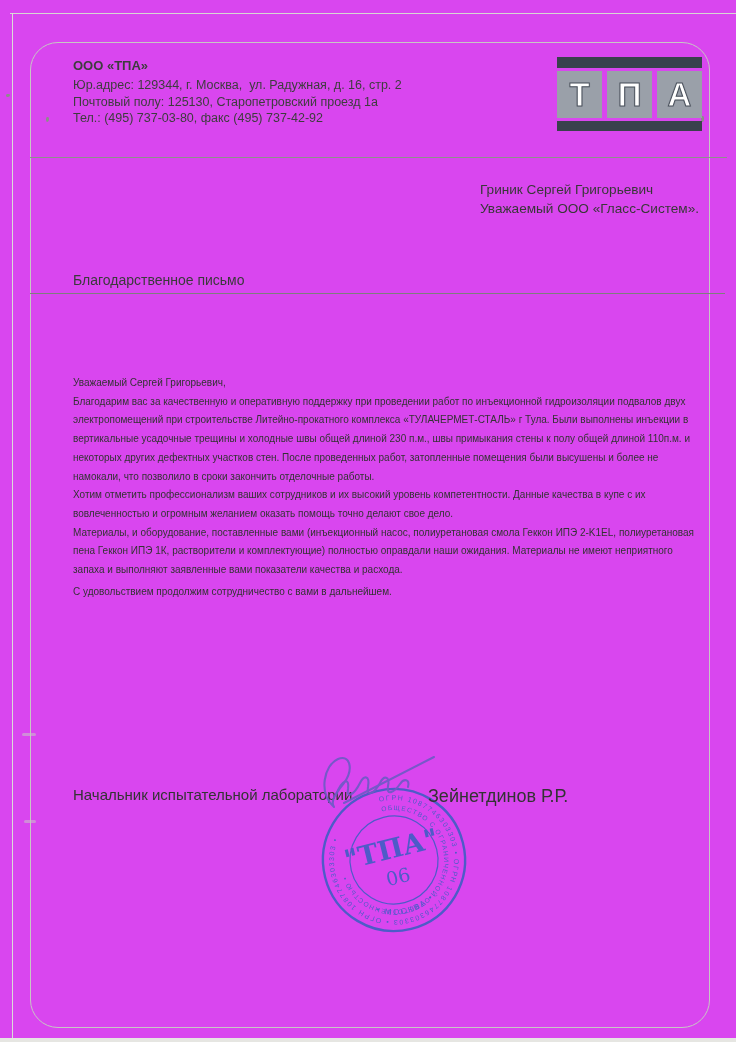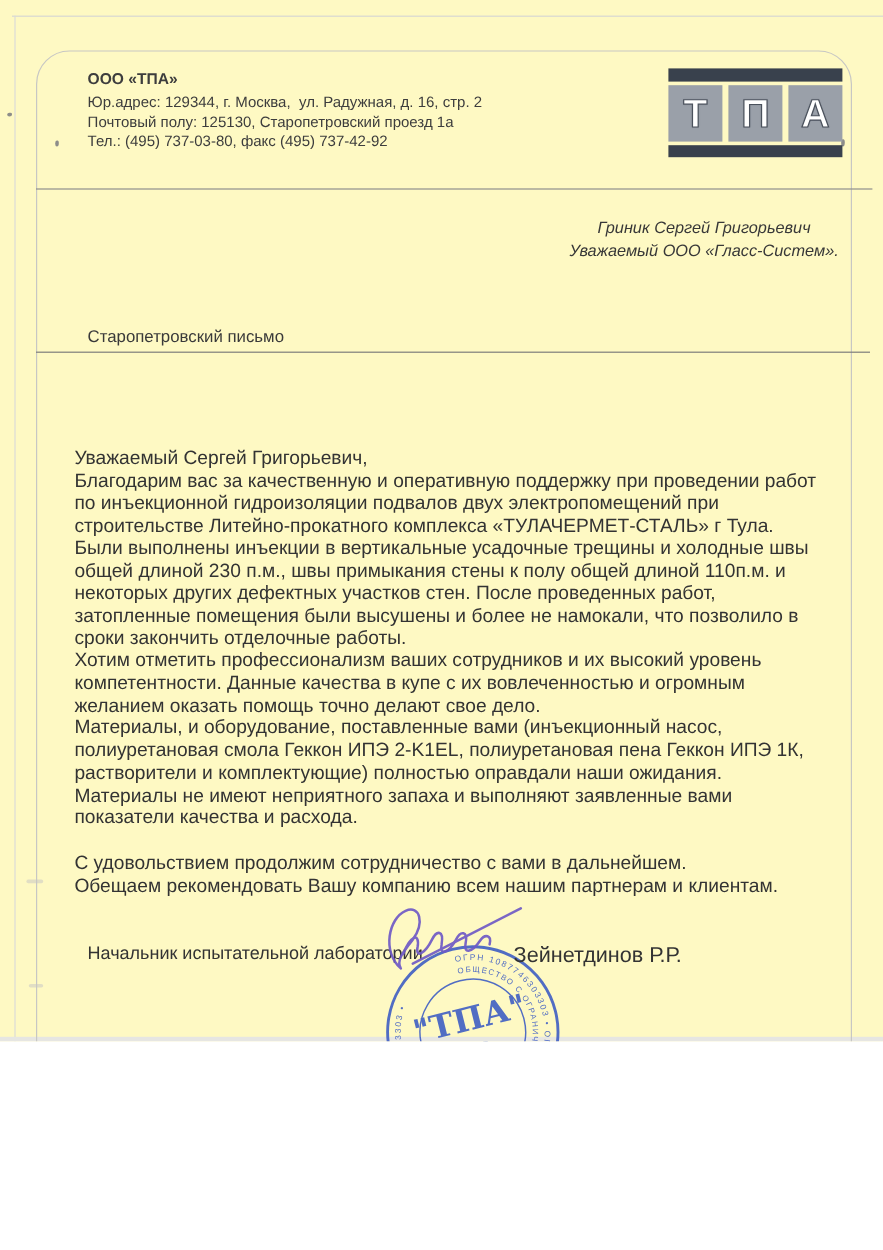--- a/index.html
+++ b/index.html
@@ -1,19 +1,19 @@
 <!DOCTYPE html>
 <html lang="ru"><head>
 <meta charset="utf-8">
 <title>Благодарственное письмо — ООО «ТПА»</title>
 <style>
   html,body{margin:0;padding:0;background:#ffffff;}
   .scan{
-    position:relative;width:736px;height:868px;margin:0 auto;
-    background:#fef9c3;overflow:hidden;
+    position:relative;width:736px;height:1042px;margin:0 auto;
+    background:#d946ef;overflow:hidden;
     font-family:"Liberation Sans","DejaVu Sans",sans-serif;
     color:#3a3a3a;
   }
   
   .edge-top{position:absolute;left:10px;right:0;top:13px;height:1px;background:#d7d7d3;}
   .edge-left{position:absolute;left:12px;top:13px;bottom:0;width:1px;background:#dbdbd7;}
   .edge-bottom{position:absolute;left:0;right:0;bottom:0;height:4px;background:#e6e6e2;}
   .speck{position:absolute;background:#8d8d8a;border-radius:50% 40% 60% 50%;}
   .smudge{position:absolute;background:#c9c9c4;opacity:.55;border-radius:2px;}
 
@@ -35,36 +35,36 @@
     width:45px;height:47px;background:#9aa0a9;
     display:flex;align-items:center;justify-content:center;
     color:#ffffff;font-weight:bold;font-size:33px;line-height:1;
     -webkit-text-stroke:1px #4a515c;text-shadow:0 0 1px #4a515c;
   }
 
   .sep-line{position:absolute;left:30px;right:9px;top:157px;height:1px;background:#8f8f8d;}
 
   
   .recipient{
-    position:absolute;right:37px;top:181px;text-align:center;
-    font-style:italic;font-size:13.6px;line-height:18.6px;color:#383838;
+    position:absolute;right:37px;top:181px;text-align:left;
+    font-size:13.6px;line-height:18.6px;color:#383838;
   }
   .recipient .pre{white-space:pre;}
 
   
   .subject{position:absolute;left:73px;top:272px;font-size:14px;color:#3a3a3a;}
   .subject-line{position:absolute;left:30px;right:11px;top:293px;height:1px;background:#7e7e7c;}
 
   
   .body-text{
-    position:absolute;left:62px;top:374px;width:626px;
-    font-size:16px;line-height:18.7px;color:#333333;text-align:left;
+    position:absolute;left:73px;top:374px;width:626px;
+    font-size:10px;line-height:18.7px;color:#333333;text-align:left;
   }
   .body-text p{margin:0;}
-  .body-text p.gap-top{margin-top:19px;}
+  .body-text p.gap-top{margin-top:3px;}
 
   
   .sig-label{position:absolute;left:73px;top:786px;font-size:15px;color:#333;}
   .sig-name{position:absolute;left:428px;top:786px;font-size:18px;color:#333;z-index:3;}
 
   .signature-svg{position:absolute;left:310px;top:749px;z-index:4;}
   .stamp-svg{position:absolute;left:308px;top:774px;z-index:2;opacity:.9;}
 </style>
 </head>
 <body>
@@ -99,30 +99,29 @@
     <div class="logo-bar" style="height:10px;"></div>
   </div>
 
   <div class="sep-line"></div>
 
   <div class="recipient">
     <div>Гриник Сергей Григорьевич</div>
     <div>Уважаемый ООО «Гласс-Систем».</div>
   </div>
 
-  <div class="subject">Старопетровский письмо</div>
+  <div class="subject">Благодарственное письмо</div>
   <div class="subject-line"></div>
 
   <div class="body-text">
     <p>Уважаемый Сергей Григорьевич,</p>
     <p>Благодарим вас за качественную и оперативную поддержку при проведении работ по инъекционной гидроизоляции подвалов двух электропомещений при строительстве Литейно-прокатного комплекса «ТУЛАЧЕРМЕТ-СТАЛЬ» г Тула. Были выполнены инъекции в вертикальные усадочные трещины и холодные швы общей длиной 230 п.м., швы примыкания стены к полу общей длиной 110п.м. и некоторых других дефектных участков стен. После проведенных работ, затопленные помещения были высушены и более не намокали, что позволило в сроки закончить отделочные работы.</p>
     <p>Хотим отметить профессионализм ваших сотрудников и их высокий уровень компетентности. Данные качества в купе с их вовлеченностью и огромным желанием оказать помощь точно делают свое дело.</p>
     <p>Материалы, и оборудование, поставленные вами (инъекционный насос, полиуретановая смола Геккон ИПЭ 2-K1EL, полиуретановая пена Геккон ИПЭ 1К, растворители и комплектующие) полностью оправдали наши ожидания. Материалы не имеют неприятного запаха и выполняют заявленные вами показатели качества и расхода.</p>
     <p class="gap-top">С удовольствием продолжим сотрудничество с вами в дальнейшем.</p>
-    <p>Обещаем рекомендовать Вашу компанию всем нашим партнерам и клиентам.</p>
   </div>
 
   <div class="sig-label">Начальник испытательной лаборатории</div>
   <div class="sig-name">Зейнетдинов Р.Р.</div>
 
   <svg class="signature-svg" width="140" height="70" viewBox="0 0 140 70">
     <g fill="none" stroke="#6f5ac6" stroke-width="2.1" stroke-linecap="round" opacity="0.92">
       <path d="M24,58 C8,44 14,16 28,10 C40,5 44,20 34,34 C26,44 20,52 24,58"></path>
       <path d="M26,46 C32,30 40,28 38,40 C36,50 44,46 50,34 C54,26 60,26 58,38 C56,48 64,45 70,34 C74,26 80,27 78,37 C76,47 84,44 90,35 C94,29 100,30 98,38"></path>
       <path d="M34,54 L124,8"></path>

